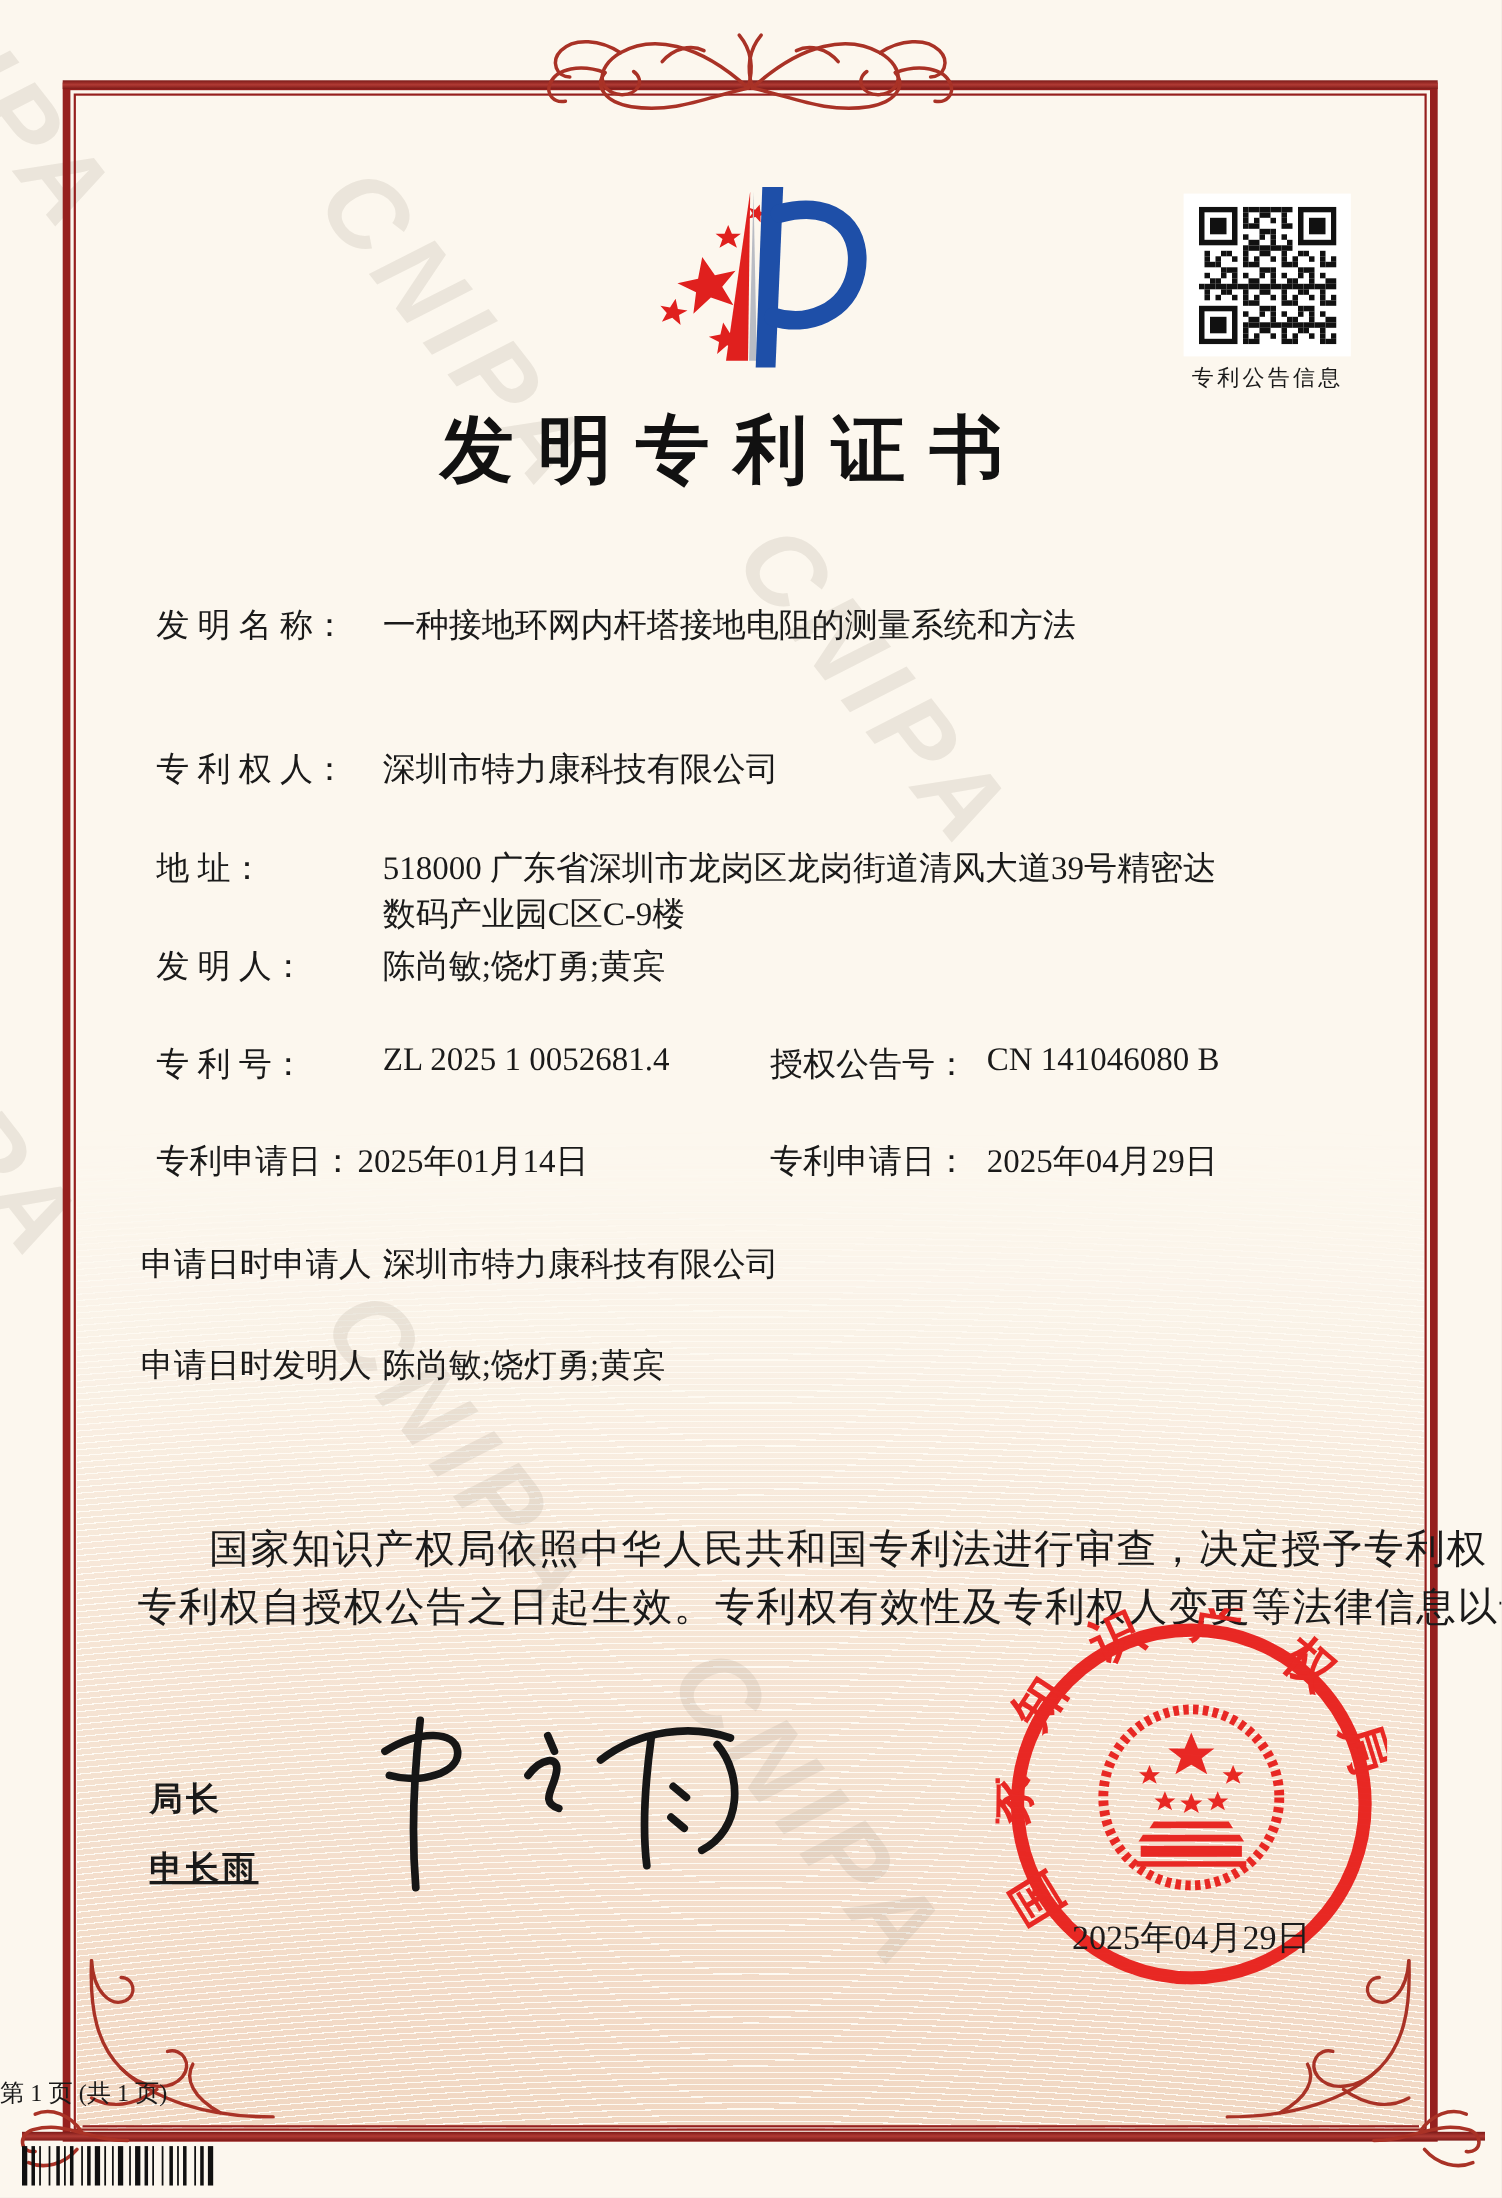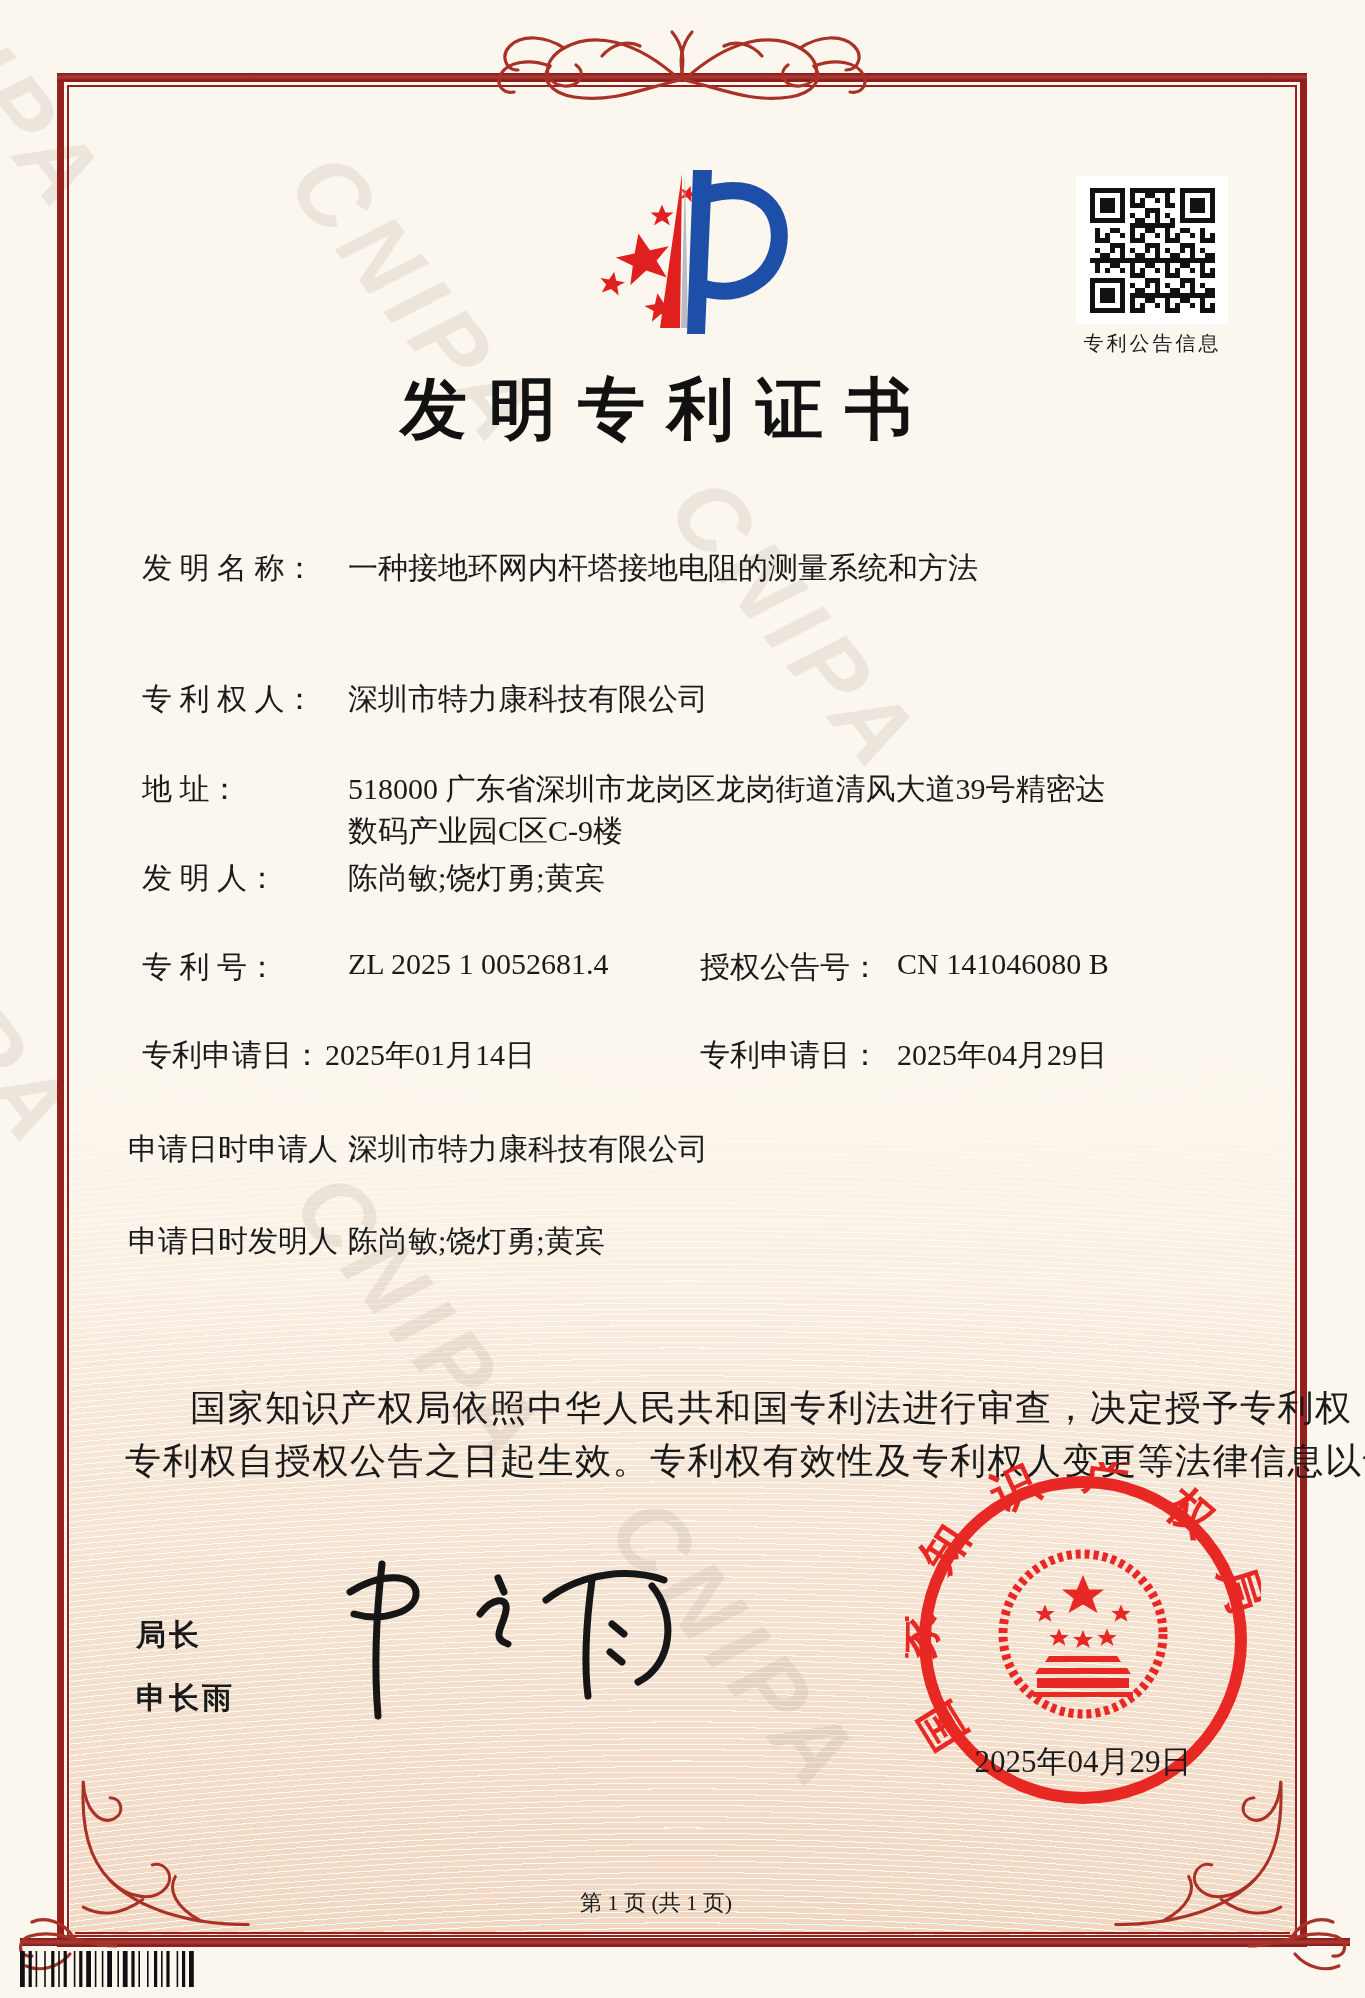--- a/index.html
+++ b/index.html
@@ -79,27 +79,27 @@
   .r-addr1{top:769px;} .r-addr2{top:811px;}
   .r-inventor{top:858px;} .r-patno{top:947px;} .r-dates{top:1035px;}
   .r-app{top:1129px;} .r-inv2{top:1221px;}
   
   .legal{position:absolute; z-index:5; font-size:36px; letter-spacing:1.5px; white-space:nowrap;}
   .legal.l1{left:190px; top:1384px;}
   .legal.l2{left:125px; top:1437px;}
   
   .signoff{position:absolute; z-index:5; font-family:"Liberation Sans","DejaVu Sans",sans-serif;
     font-weight:bold; font-size:30px; letter-spacing:3px;}
-  .so-role{left:136px; top:1615px;} .so-name{left:136px; top:1678px;}
+  .so-role{left:136px; top:1615px;} .so-name{left:136px; top:1678px;text-decoration:underline;}
   .signature{position:absolute; left:330px; top:1552px; width:380px; height:190px; z-index:5;}
   .signature path{stroke:#161616; fill:none; stroke-width:7; stroke-linecap:round; stroke-linejoin:round;}
   
   .seal{position:absolute; left:905px; top:1462px; width:356px; height:386px; z-index:6; opacity:.96;}
   
-  .footer{position:absolute; left:0; top:1888px; width:1312px; text-align:center; font-size:22px; z-index:5;}
+  .footer{position:absolute; left:0; top:1888px; width:1312px; text-align:left; font-size:22px; z-index:5;}
   .barcode{position:absolute; left:20px; top:1951px; width:178px; height:36px; z-index:5;}
 </style>
 </head>
 <body>
 
 <div class="page">
 
   <span class="wm w1">CNIPA</span>
   <span class="wm w2">CNIPA</span>
   <span class="wm w3">CNIPA</span>

